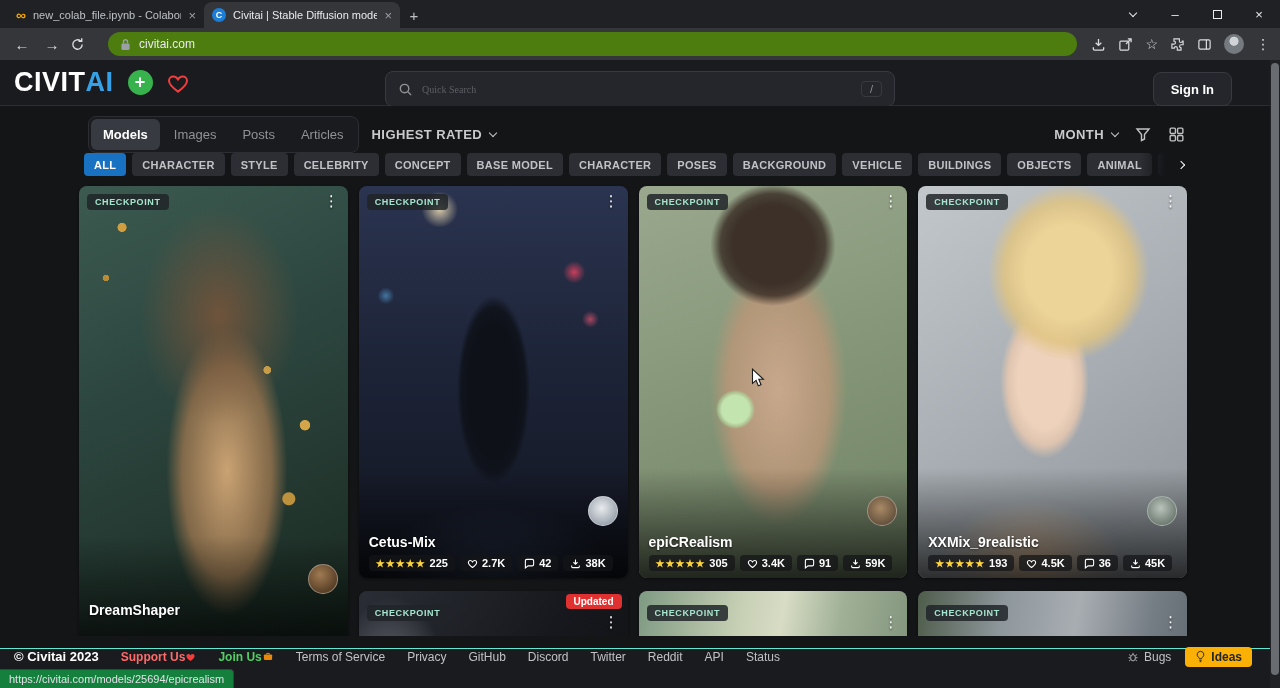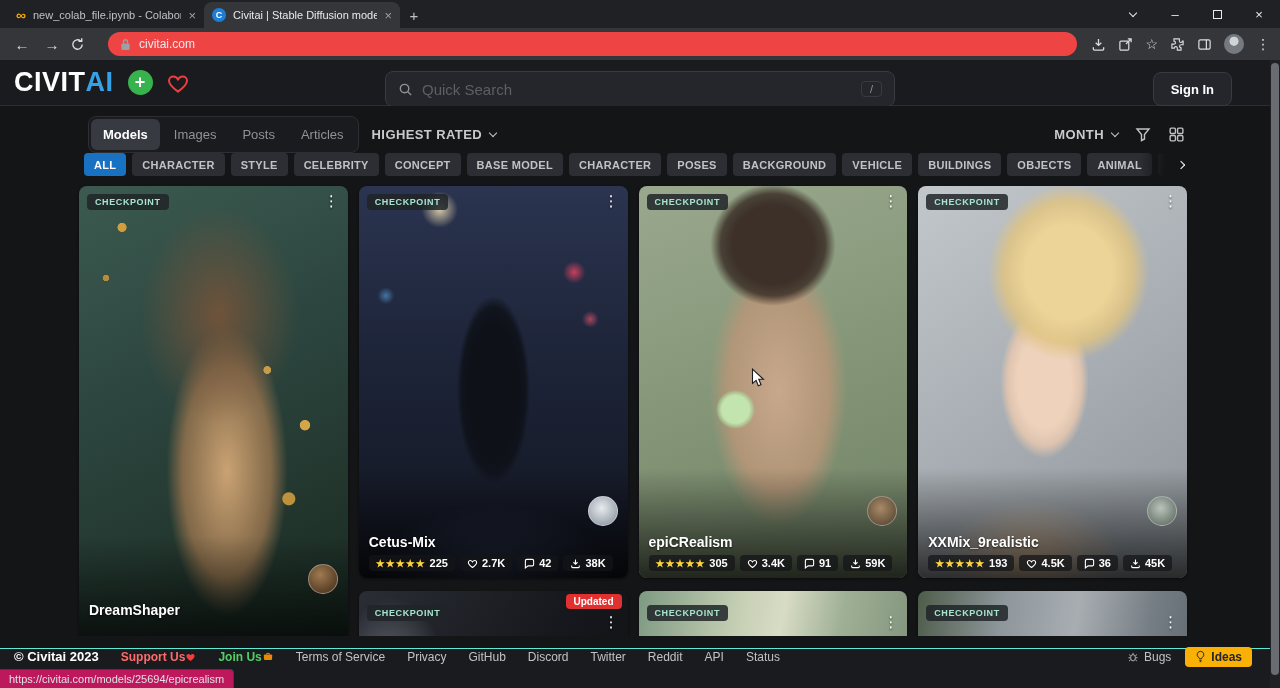--- a/index.html
+++ b/index.html
@@ -17,34 +17,34 @@
   .favicon-civitai { width:14px; height:14px; border-radius:50%; background:#1c7ed6; color:#fff; font-size:9px; font-weight:bold; display:flex; align-items:center; justify-content:center; flex:none; }
   .newtab { width:28px; height:26px; color:#bdc1c6; font-size:15px; display:flex; align-items:center; justify-content:center; }
   .win-controls { position:absolute; right:0; top:0; height:28px; display:flex; }
   .win-btn { width:42px; height:28px; display:flex; align-items:center; justify-content:center; color:#e8eaed; font-size:13px; }
   .max-box { width:9px; height:9px; border:1px solid #e8eaed; }
   .chev { display:inline-block; width:6px; height:6px; border-right:1.6px solid currentColor; border-bottom:1.6px solid currentColor; transform:rotate(45deg); margin-top:-3px; }
   .chev-right { transform:rotate(-45deg); margin:0; }
 
   .toolbar { height:32px; background:#35363a; display:flex; align-items:center; padding:0 10px; gap:6px; }
   .nav-ico { width:24px; text-align:center; color:#dadce0; font-size:15px; }
-  .urlbar { flex:1; height:24px; background:#ef4444; border-radius:13px; display:flex; align-items:center; padding:0 12px; gap:8px; margin:0 8px; }
+  .urlbar { flex:1; height:24px; background:#4d7c0f; border-radius:13px; display:flex; align-items:center; padding:0 12px; gap:8px; margin:0 8px; }
   .url-text { color:#e8eaed; font-size:12px; }
   .tb-icons { display:flex; align-items:center; gap:12px; color:#dadce0; }
   .tb-icons .glyph { font-size:14px; }
   .avatar-sm { width:20px; height:20px; border-radius:50%; background:radial-gradient(circle at 50% 36%, #d0d3d7 0 26%, #757a80 30%); }
 
   
   .site-header { height:46px; background:#1a1b1e; border-bottom:1px solid #2c2e33; display:flex; align-items:center; padding:0 14px; position:relative; }
   .logo { font-size:27px; font-weight:800; letter-spacing:.5px; color:#fff; display:flex; }
   .logo-accent { color:#35a2e8; }
   .plus-btn { width:25px; height:25px; border-radius:50%; background:#37b24d; color:#fff; font-size:18px; font-weight:700; display:flex; align-items:center; justify-content:center; margin-left:14px; line-height:1; padding-bottom:2px; }
   .heart-btn { margin-left:13px; display:flex; }
   .searchbar { position:absolute; left:50%; transform:translateX(-50%); width:510px; height:36px; top:11px; background:#25262b; border:1px solid #373a40; border-radius:8px; display:flex; align-items:center; padding:0 12px; gap:9px; }
-  .searchbar input { flex:1; background:transparent; border:none; outline:none; color:#c1c2c5; font-size:15px; font-family:Liberation Sans, sans-serif; }
+  .searchbar input { flex:1; background:transparent; border:none; outline:none; color:#c1c2c5; font-size:10px; font-family:Liberation Serif, serif; }
   .searchbar input::placeholder { color:#5c5f66; }
   .kbd { border:1px solid #373a40; border-radius:4px; color:#909296; font-size:11px; padding:1px 8px; }
   .signin { position:absolute; right:48px; top:12px; height:34px; padding:0 17px; background:#25262b; border:1px solid #373a40; border-radius:8px; color:#fff; font-size:13px; font-weight:600; display:flex; align-items:center; }
 
   
   .content { position:relative; height:530px; background:#141517; overflow:hidden; }
 
   .filter-row { position:absolute; top:13px; left:88px; right:95px; height:30px; display:flex; align-items:center; }
   .seg-group { display:flex; align-items:center; background:#1a1b1e; border:1px solid #2c2e33; border-radius:8px; padding:2px; gap:2px; }
   .seg-item { padding:8px 12px; font-size:13px; color:#909296; border-radius:6px; }
@@ -121,21 +121,21 @@
   .site-footer { position:absolute; left:0; right:0; top:648px; height:40px; background:#1a1b1e; border-top:1px solid #5eead4; display:flex; align-items:center; padding:0 14px 24px 14px; z-index:60; }
   .f-left { display:flex; align-items:center; gap:22px; }
   .f-copy { color:#fff; font-weight:700; font-size:13px; white-space:nowrap; }
   .f-link { color:#c1c2c5; font-size:12px; white-space:nowrap; display:flex; align-items:center; }
   .f-link.support { color:#ff6b6b; font-weight:600; }
   .f-link.join { color:#51cf66; font-weight:600; }
   .f-right { margin-left:auto; display:flex; align-items:center; gap:14px; margin-right:14px; }
   .bugs { color:#c1c2c5; font-size:12px; display:flex; align-items:center; gap:5px; }
   .ideas { background:#fab005; color:#212529; font-weight:700; font-size:12px; padding:3px 10px; border-radius:4px; display:flex; align-items:center; gap:5px; }
 
-  .status-bubble { position:absolute; left:0; bottom:0; background:#be185d; border:1px solid #3c4043; border-left:none; border-bottom:none; border-radius:0 4px 0 0; color:#dfe1e5; font-size:11px; padding:3px 9px; z-index:100; }
+  .status-bubble { position:absolute; left:0; bottom:0; background:#15803d; border:1px solid #3c4043; border-left:none; border-bottom:none; border-radius:0 4px 0 0; color:#dfe1e5; font-size:11px; padding:3px 9px; z-index:100; }
 
   .scroll-track { position:absolute; right:0; top:60px; bottom:0; width:10px; background:#202124; z-index:90; }
   .scroll-thumb { position:absolute; right:1px; top:3px; width:8px; height:612px; background:#696d72; border-radius:4px; }
 
   .cursor { position:absolute; left:751px; top:368px; z-index:120; }
 </style>
 </head>
 <body>
 
 <div class="tabstrip">

